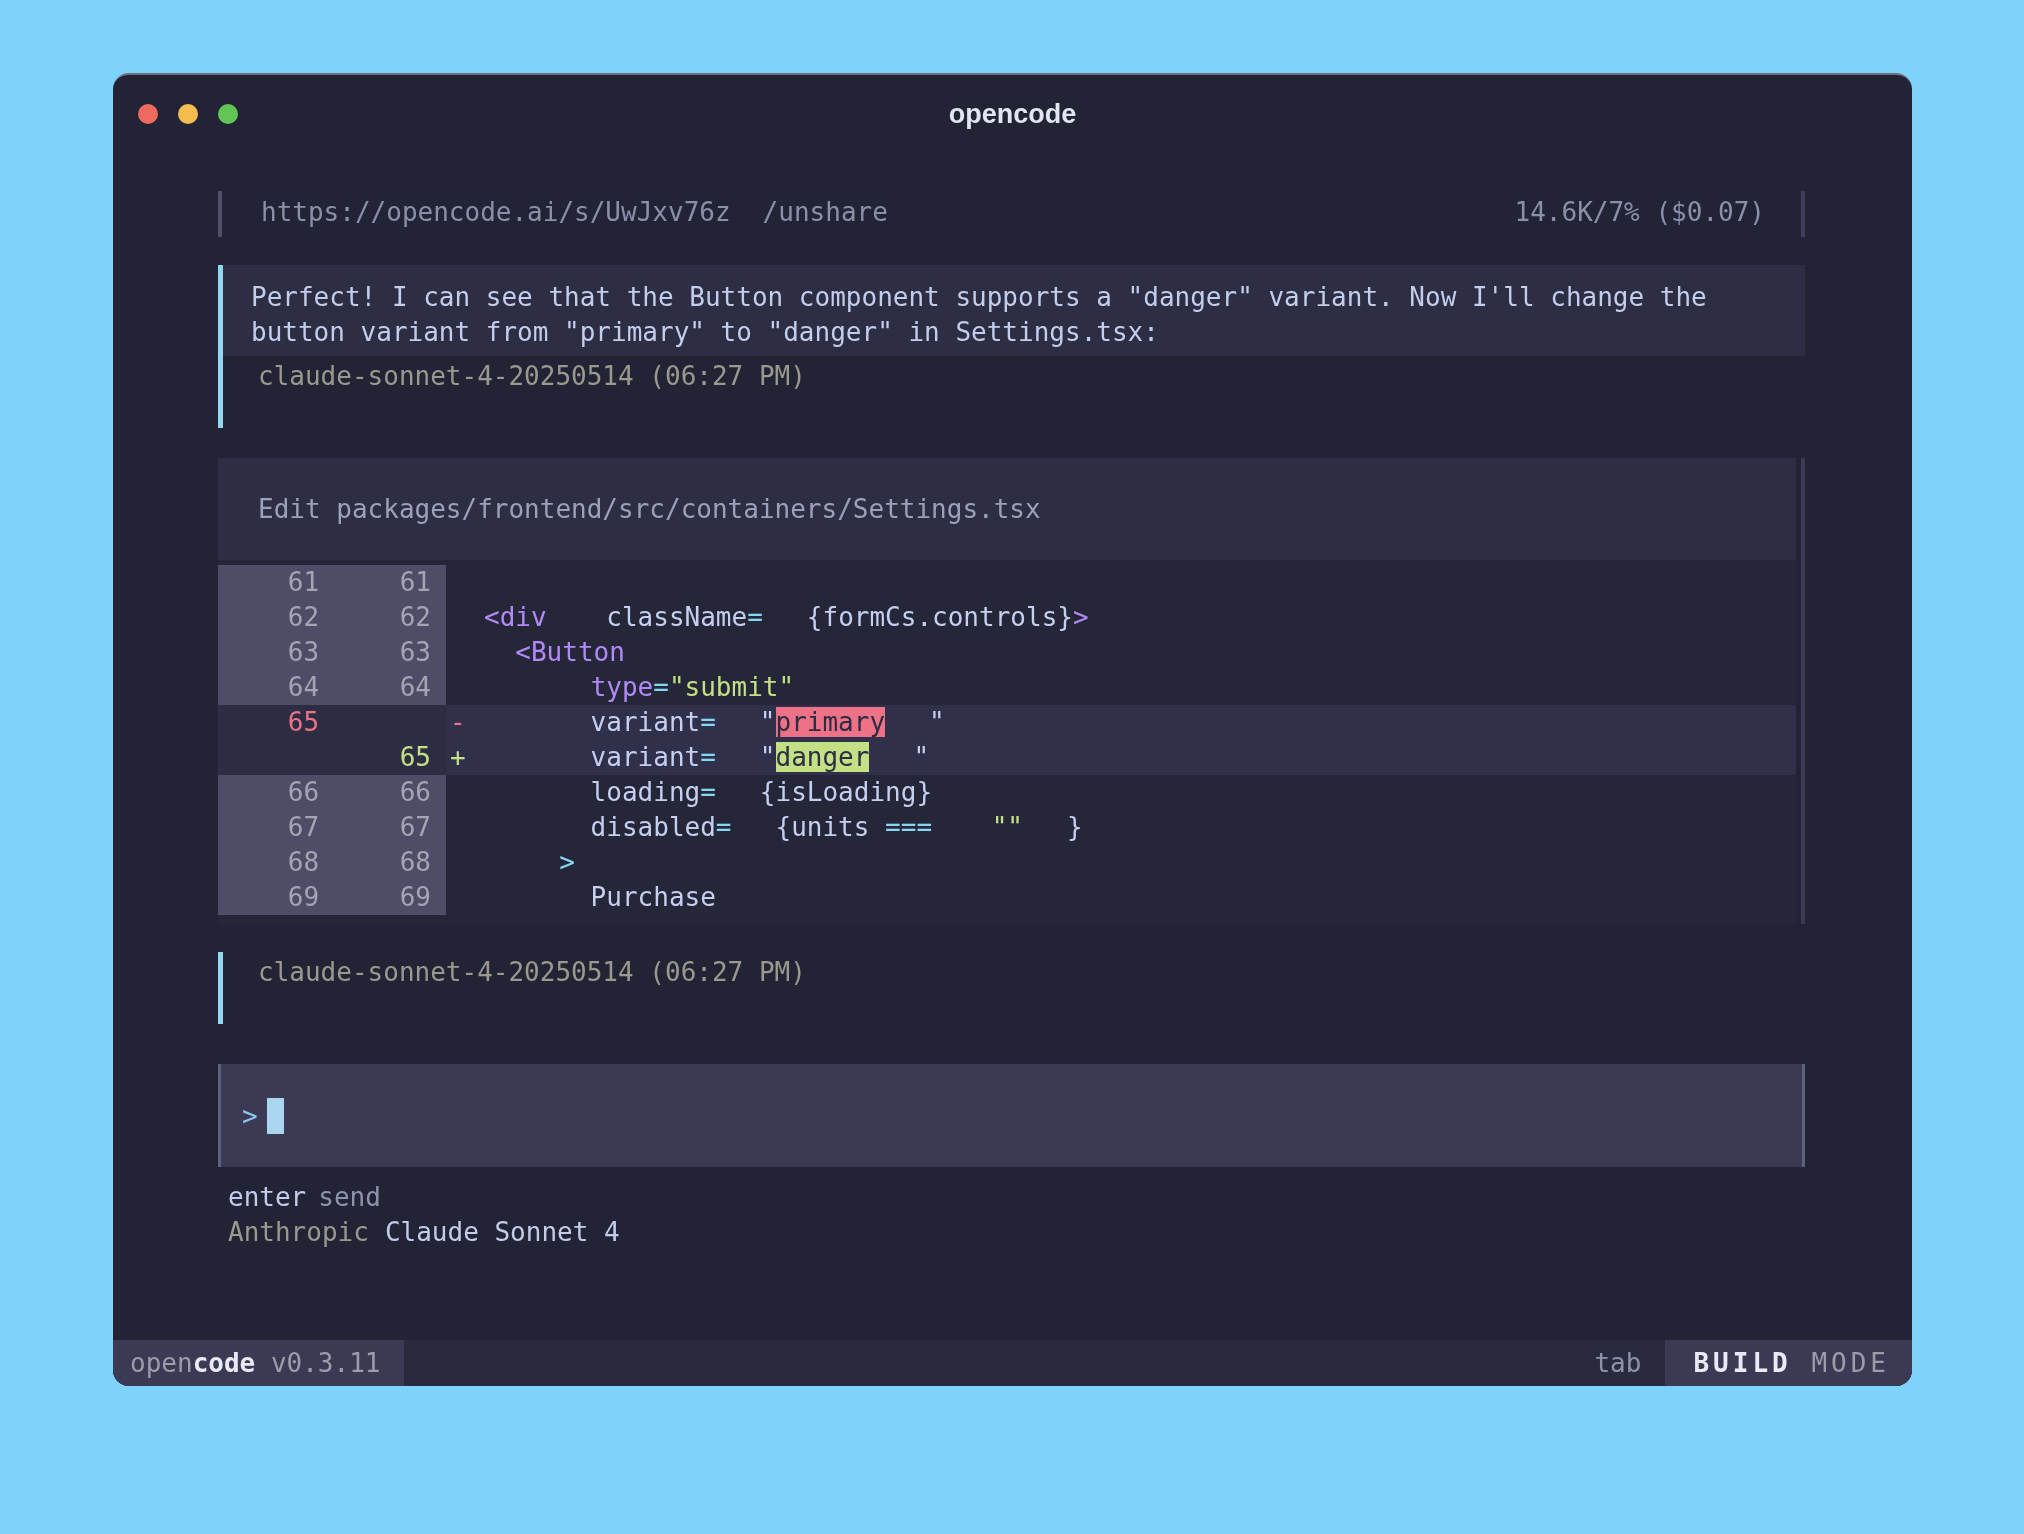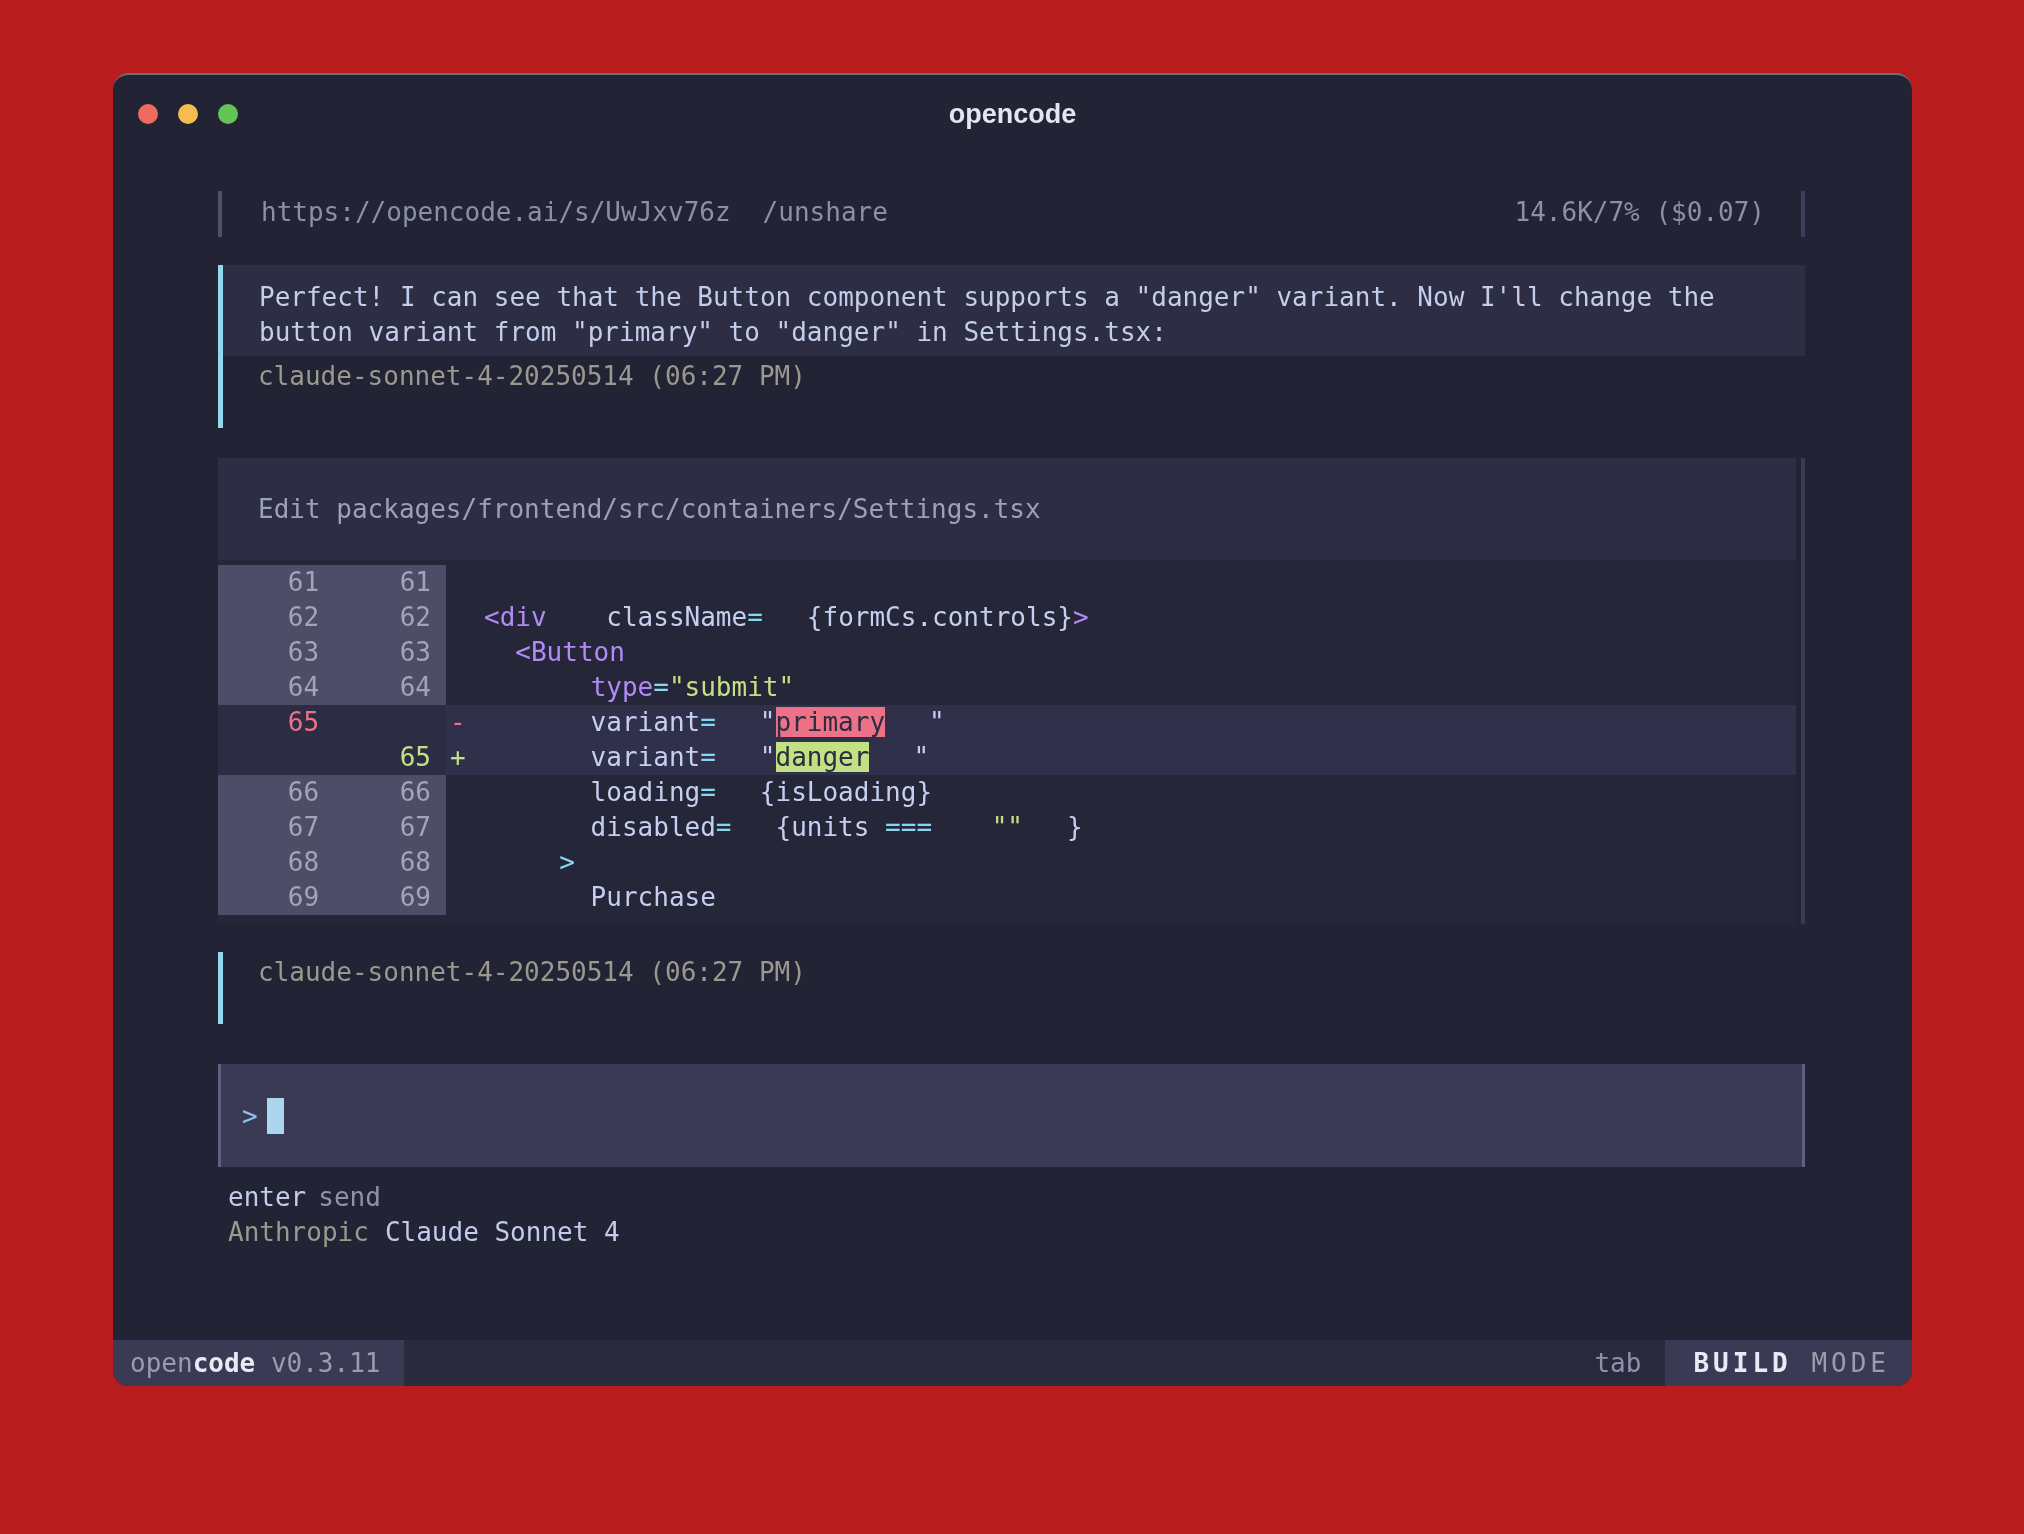--- a/index.html
+++ b/index.html
@@ -1,16 +1,16 @@
 <!DOCTYPE html>
 <html><head>
 <meta charset="utf-8">
 <style>
   html,body{margin:0;padding:0;background:#000;}
-  .stage{position:relative;width:2024px;height:1534px;background:#b91c1c;overflow:hidden;
+  .stage{position:relative;width:2024px;height:1534px;background:#7dd3fc;overflow:hidden;
          font-family:"DejaVu Sans Mono","Liberation Mono",monospace;font-size:26px;color:#c5cff0;}
   .window{position:absolute;left:113px;top:73px;width:1799px;height:1313px;
           background:#232336;border-radius:16px;overflow:hidden;
           border-top:2px solid #6f6f7c;display:flex;flex-direction:column;box-sizing:border-box;}
   
   .titlebar{position:relative;height:64px;flex:0 0 auto;}
   .traffic{position:absolute;left:25px;top:29px;display:flex;gap:20px;}
   .tl{width:20px;height:20px;border-radius:50%;}
   .tl.red{background:#ee6a5f;} .tl.yellow{background:#f5bd4f;} .tl.green{background:#62c554;}
   .win-title{position:absolute;left:0;right:0;top:24px;text-align:center;
@@ -19,21 +19,21 @@
   .content{flex:1 1 auto;padding:0 107px 0 105px;box-sizing:border-box;}
   .share-header{margin-top:52px;border-left:4px solid #50506a;border-right:4px solid #3e3e5a;
                 padding:2px 36px 6px 39px;display:flex;align-items:flex-end;box-sizing:border-box;}
   .sh-left{flex:1 1 auto;}
   .sh-title{font-weight:bold;color:#d3daf2;line-height:36px;}
   .sh-url-row{color:#8a90a8;line-height:38px;}
   .sh-unshare{margin-left:32px;}
   .sh-usage{color:#8a90a8;line-height:38px;}
   
   .msg{border-left:5px solid #92d7ee;margin-top:28px;padding-bottom:34px;}
-  .msg-body{background:#2d2d43;padding:15px 24px 6px 36px;line-height:35px;color:#c3cdec;white-space:pre-wrap;}
+  .msg-body{background:#2d2d43;padding:15px 24px 6px 28px;line-height:35px;color:#c3cdec;white-space:pre-wrap;}
   .msg-meta{padding:3px 0 0 35px;line-height:35px;color:#9a998e;}
   
   .edit-panel{margin-top:30px;width:1578px;position:relative;box-sizing:border-box;}
   .edit-panel::after{content:"";position:absolute;top:0;bottom:0;right:-9px;width:4px;background:#3a3a52;}
   .ep-header{background:#2d2d44;height:102px;display:flex;align-items:center;padding-left:40px;color:#9ba1bb;}
   .ep-diff{background:#262639;padding:5px 0 9px 0;}
   .drow{display:flex;height:35px;line-height:35px;}
   .gut{width:228px;flex:0 0 auto;background:#4d4d68;padding-right:15px;box-sizing:border-box;
        display:flex;justify-content:center;}
   .gnum{display:inline-block;text-align:right;color:#a4a4b4;}

